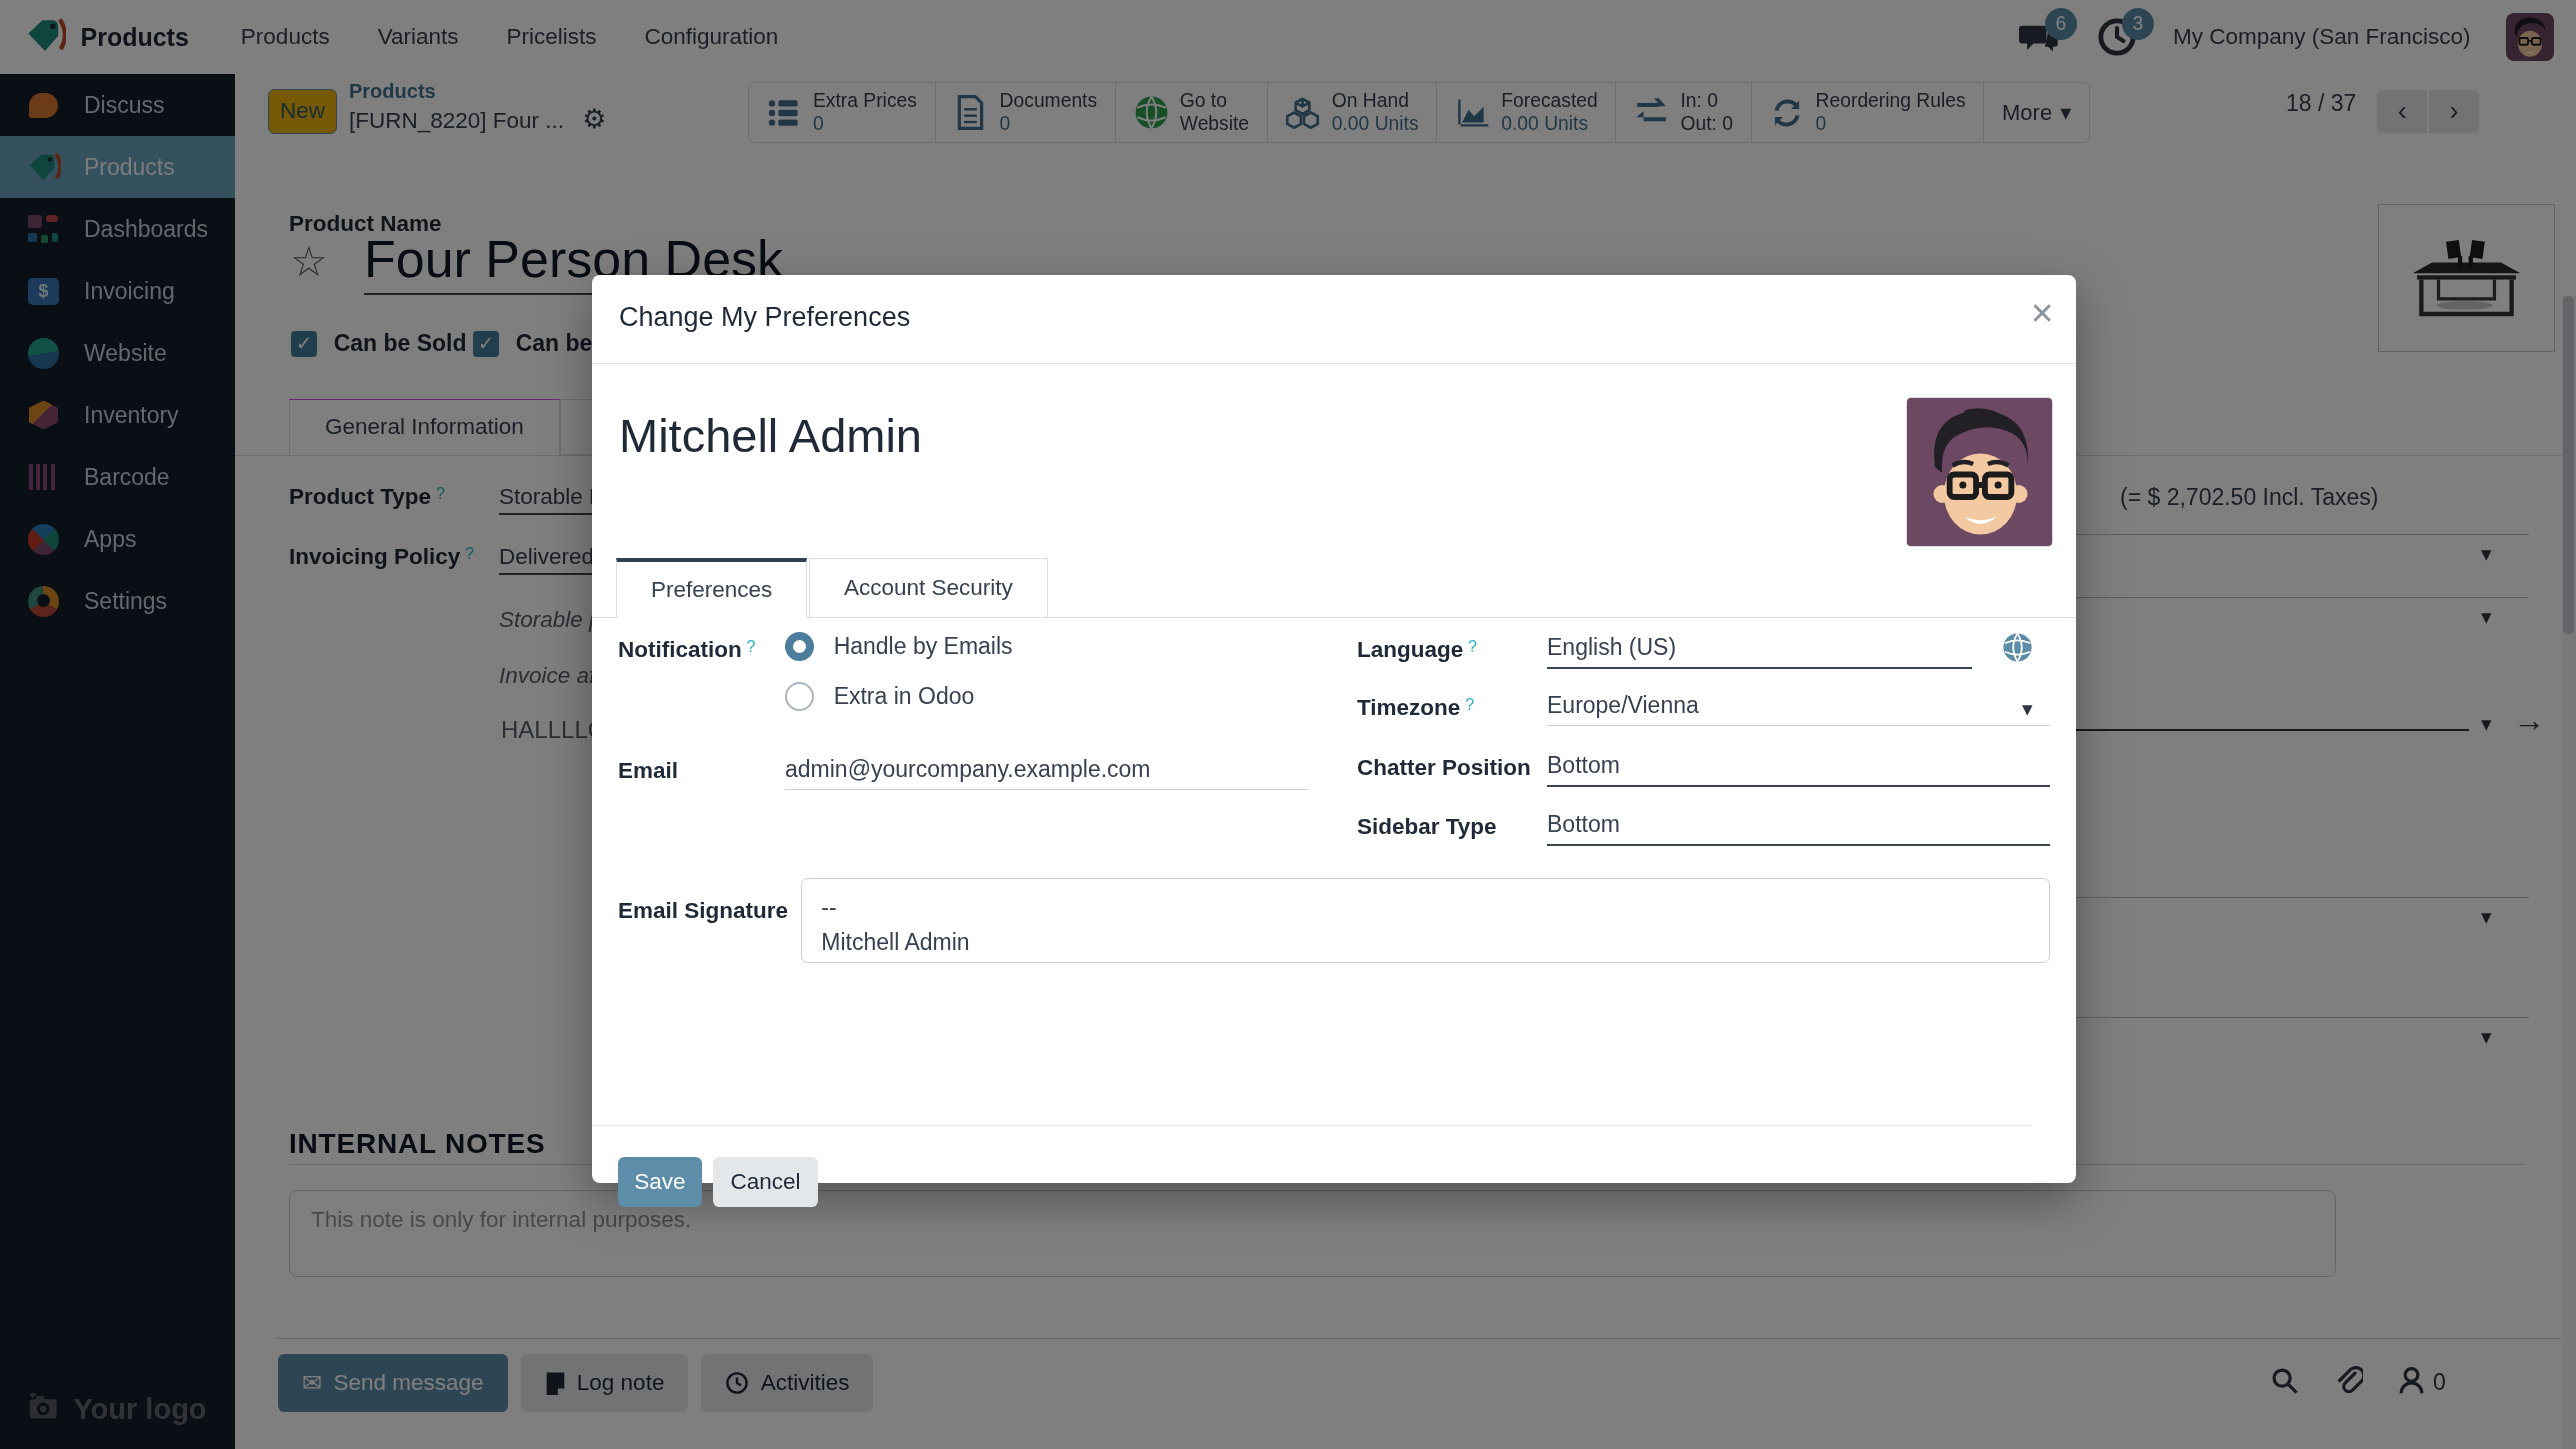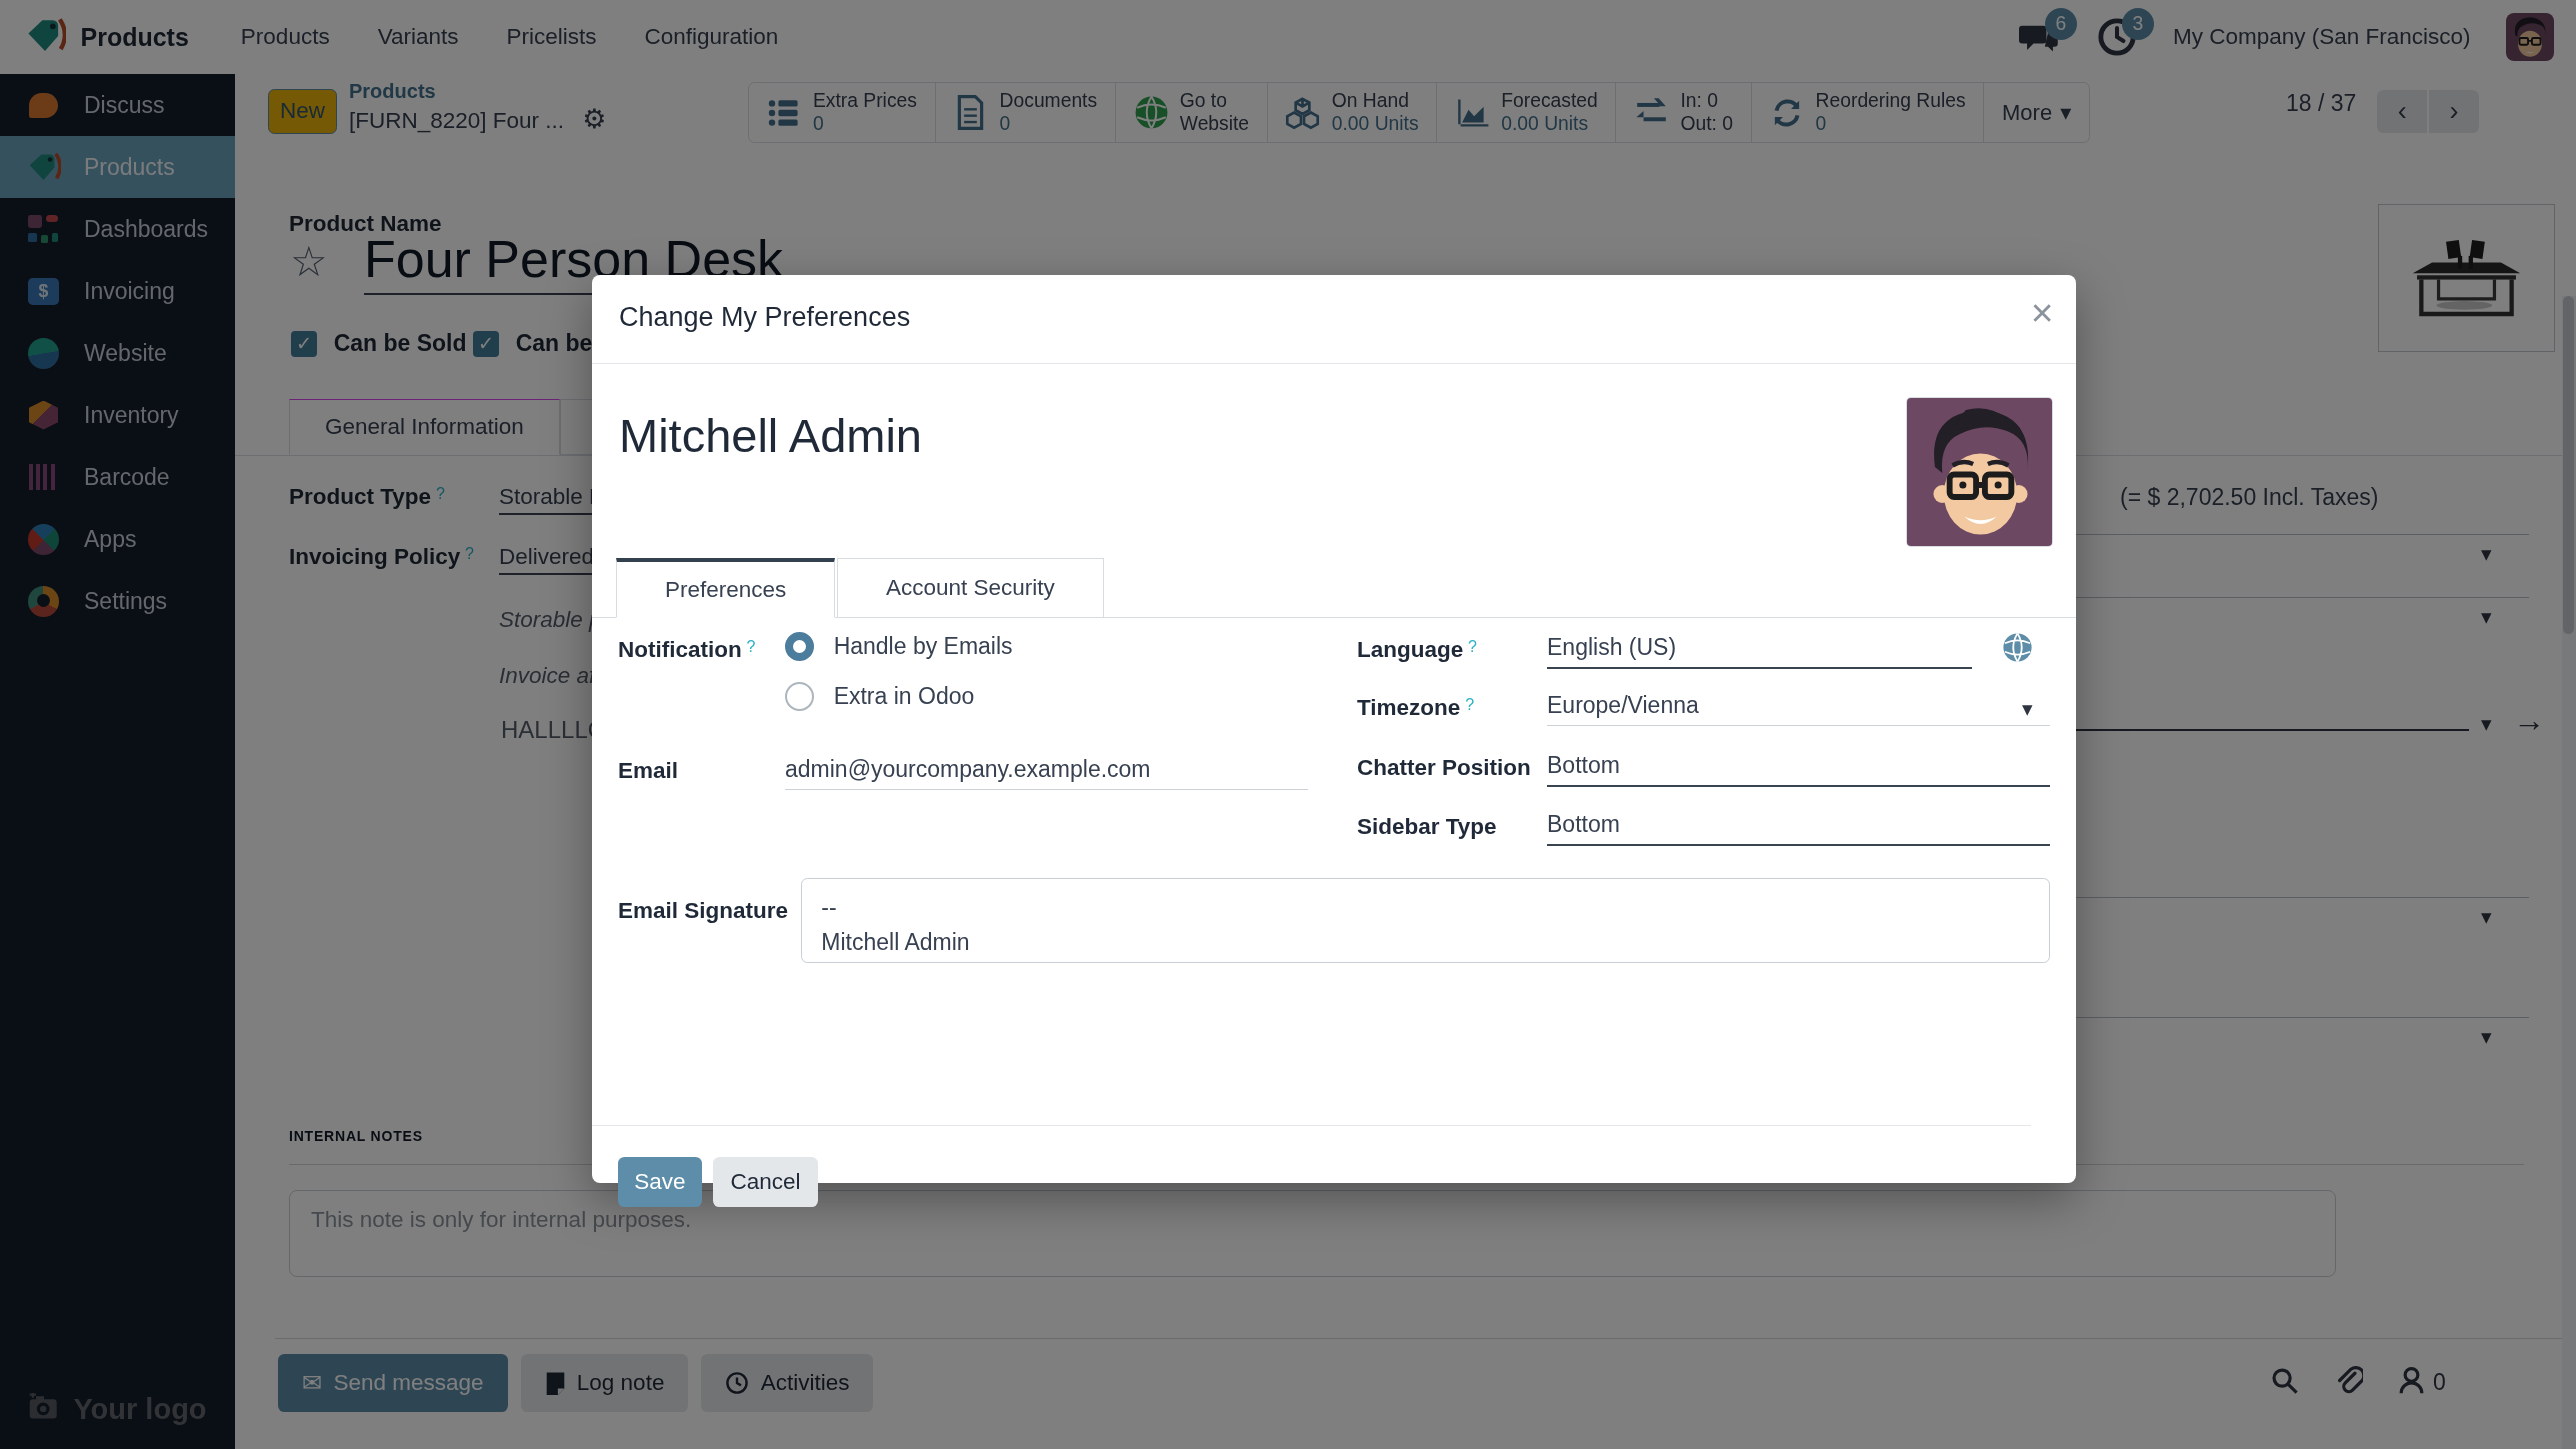--- a/index.html
+++ b/index.html
@@ -89,21 +89,21 @@
          border:0.8px solid #d8dde2; background:#fff; cursor:pointer; white-space:nowrap; }
   .tab.active { border-top:1px solid #d946ef; border-bottom-color:#fff; font-weight:400; }
   .tabline { position:absolute; left:0; top:307px; width:2341px; border-bottom:0.8px solid #d8dde2; }
   .fval { font-size:22.5px; color:#374151; border-bottom:2.4px solid #3a4350; padding-bottom:3.2px; }
   .fnote { font-size:22.5px; color:#555e6a; font-style:italic; }
   .rrow { border-bottom:0.8px solid #b9bec5; }
   .rrow.dark { border-bottom:2.4px solid #2e3540; }
   .caret { color:#2e3540; font-size:21px; }
   .linkarrow { color:#2e3540; font-size:32px; }
   .thumb { border:1.6px solid #c3c8cd; background:#fff; display:flex; align-items:center; justify-content:center; }
-  .internal { font-size:14px; font-weight:700; letter-spacing:0.8px; color:#111827; }
+  .internal { font-size:28px; font-weight:700; letter-spacing:0.8px; color:#111827; }
   .hr { border-bottom:1.6px solid #d0d4d9; }
   .notebox { border:1.6px solid #c9ced4; border-radius:8px; }
   .notebox .ph { font-size:22.5px; color:#8b939c; padding:16px 21px; }
   .chatbtn { height:58px; border-radius:6.4px; font-size:22.5px; display:inline-flex; align-items:center;
              gap:11.3px; padding:0 24px; cursor:pointer; }
   .chatbtn.primary { background:#5d8da8; color:#fff; }
   .chatbtn.plain { background:#e4e7ea; color:#1f2937; }
   .ch-ic { font-size:24px; display:flex; align-items:center; }
   .scrollbar { position:absolute; right:0; top:148px; width:14.5px; height:1301px; background:#f1f2f4; }
   .scrollbar .thumbbar { position:absolute; top:0; left:1.6px; width:11.3px; height:338px; background:#c4c9cf; border-radius:5.6px; }
@@ -112,21 +112,21 @@
   .overlay { position:absolute; inset:0; background:rgba(0,0,0,0.5); z-index:50; }
   .modal { position:absolute; left:592px; top:275px; width:1484px; height:908px; background:#fff;
            border-radius:8px; box-shadow:0 16px 48px rgba(0,0,0,.35); z-index:60; }
   .m-head { position:relative; height:89px; border-bottom:1.6px solid #e4e7ea; }
   .m-title { position:absolute; left:27px; top:27px; font-size:27px; color:#1f2937; font-weight:500; }
   .m-close { position:absolute; right:22.5px; top:17.7px; font-size:39px; color:#8b939c; cursor:pointer; line-height:1; }
   .m-name { position:absolute; left:27px; top:133px; font-size:47px; color:#1f2937; }
   .m-avatar { position:absolute; left:1314px; top:122px; width:147px; height:150px; border:0.8px solid #d8dde2;
               border-radius:4.8px; overflow:hidden; }
   .m-tabs { position:absolute; left:0; top:283px; width:1484px; height:60px; border-bottom:1.6px solid #d8dde2; display:flex; padding-left:24px; }
-  .m-tab { height:60px; padding:0 48px; display:flex; align-items:center; font-size:22.5px; color:#374151;
+  .m-tab { height:60px; padding:0 34px; display:flex; align-items:center; font-size:22.5px; color:#374151;
            cursor:pointer; background:#fff; }
   .m-tab.active { border:0.8px solid #d8dde2; border-top:4px solid #32404f; border-bottom:1.6px solid #fff; margin-bottom:-1.6px; }
   .m-tab.inactive { border:0.8px solid #d8dde2; margin-left:1.6px; }
   .m-lbl { font-weight:700; color:#1f2937; font-size:22.5px; }
   .radio { display:inline-block; width:29px; height:29px; border-radius:50%; vertical-align:middle; margin-right:16px; }
   .radio.on { border:8.9px solid #4c7d9d; background:#fff; }
   .radio.off { border:2.4px solid #adb5bd; background:#fff; }
   .m-opt { font-size:23px; color:#374151; vertical-align:middle; cursor:pointer; }
   .m-val { font-size:23px; color:#374151; }
   .u-dark { border-bottom:2.4px solid #3a4350; padding-bottom:6.4px; }

